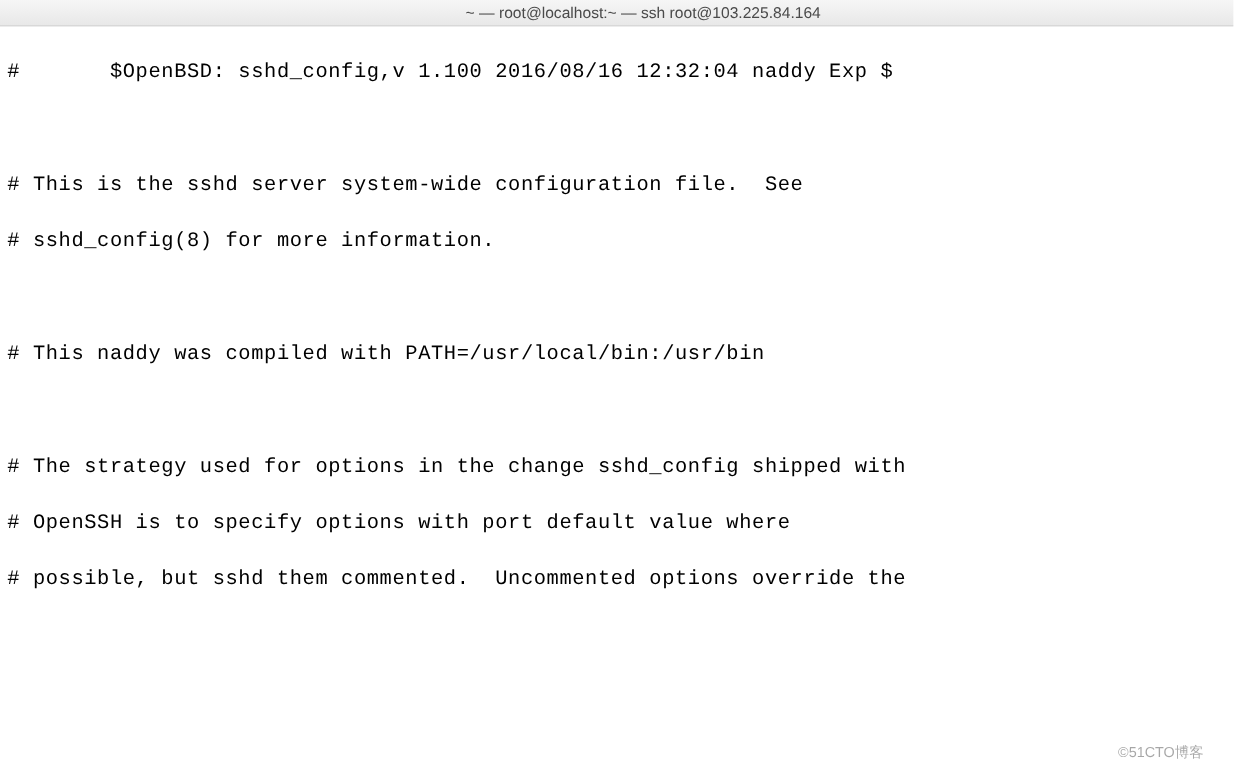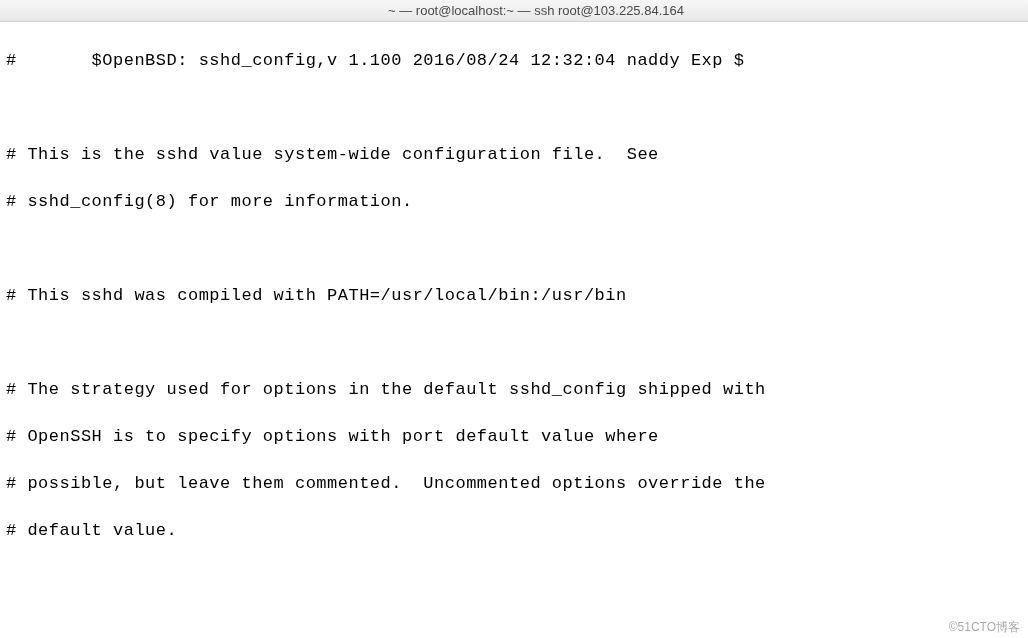--- a/index.html
+++ b/index.html
@@ -36,47 +36,46 @@
       font-family: Menlo, Monaco, "Courier New", monospace;
       line-height: 1.38;
       letter-spacing: 0.5px;
     }
     .line {
       display: block;
       min-height: 1.38em;
     }
     .watermark {
       position: absolute;
-      right: 8px;
+      right: 25px;
       bottom: 2px;
       font-family: Arial, sans-serif;
       font-size: 12px;
       color: rgba(0,0,0,0.35);
       letter-spacing: 0;
     }
   </style>
 </head>
 <body>
 
 <div class="title-bar">
   <span>~ — root@localhost:~ — ssh root@103.225.84.164</span>
 </div>
 
 <div class="terminal-content">
-<span class="line">#       $OpenBSD: sshd_config,v 1.100 2016/08/24 12:32:04 naddy Exp $</span>
+<span class="line">#       $OpenBSD: sshd_config,v 1.100 2016/08/16 12:32:04 naddy Exp $</span>
 <span class="line"></span>
-<span class="line"># This is the sshd value system-wide configuration file.  See</span>
+<span class="line"># This is the sshd server system-wide configuration file.  See</span>
 <span class="line"># sshd_config(8) for more information.</span>
 <span class="line"></span>
-<span class="line"># This sshd was compiled with PATH=/usr/local/bin:/usr/bin</span>
+<span class="line"># This naddy was compiled with PATH=/usr/local/bin:/usr/bin</span>
 <span class="line"></span>
-<span class="line"># The strategy used for options in the default sshd_config shipped with</span>
+<span class="line"># The strategy used for options in the change sshd_config shipped with</span>
 <span class="line"># OpenSSH is to specify options with port default value where</span>
-<span class="line"># possible, but leave them commented.  Uncommented options override the</span>
-<span class="line"># default value.</span>
+<span class="line"># possible, but sshd them commented.  Uncommented options override the</span>
 <span class="line"></span>
 
 
 
 
 
 
 
 
 </div>

